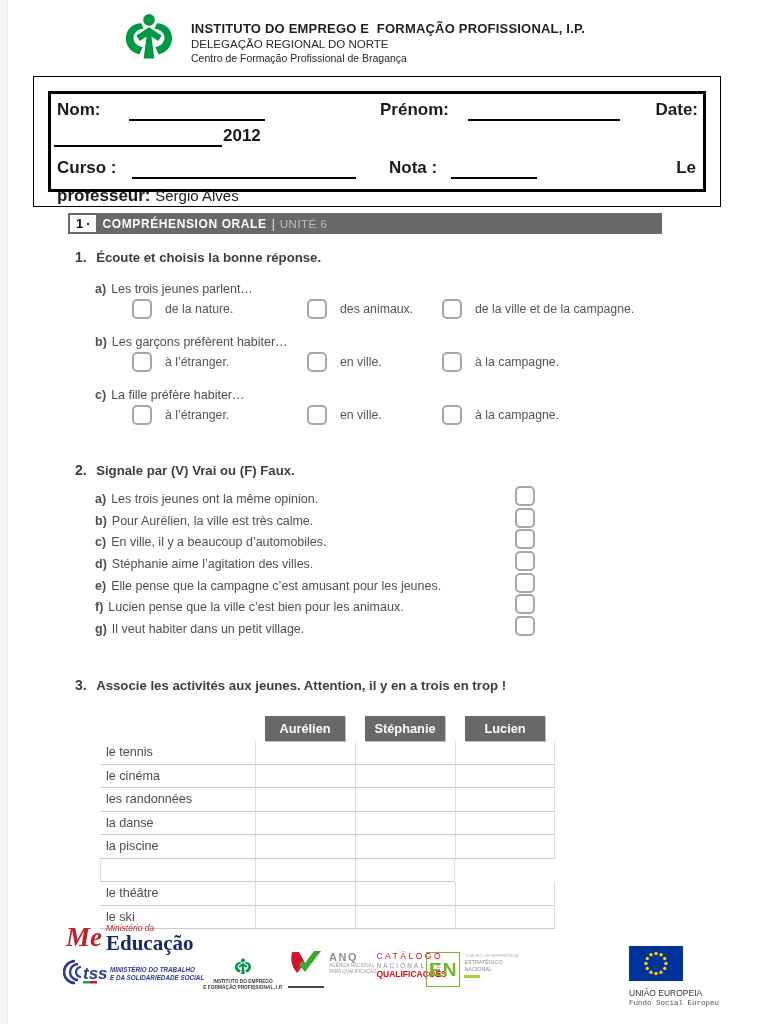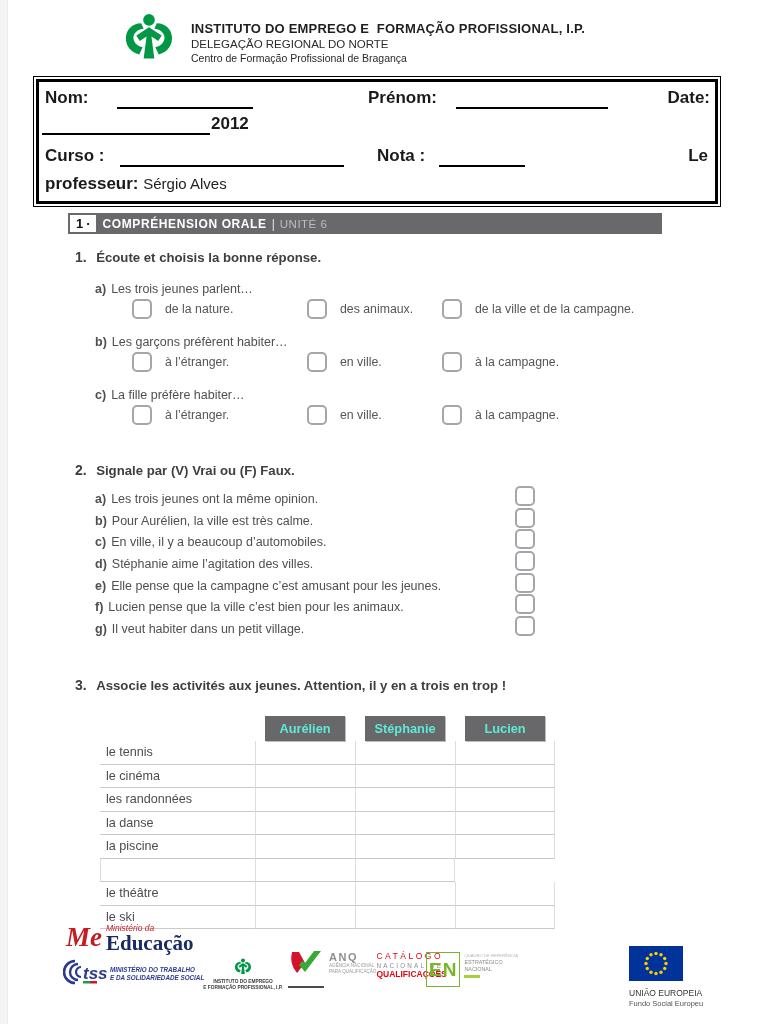--- a/index.html
+++ b/index.html
@@ -9,21 +9,21 @@
   .abs{position:absolute;}
 
   
   .org-header{position:absolute;left:112px;top:12px;display:flex;align-items:flex-start;}
   .org-text{margin-left:5px;padding-top:9px;line-height:1.25;}
   .org-l1{font-size:13px;font-weight:bold;color:#1f1f1f;letter-spacing:.2px;white-space:pre;}
   .org-l2{font-size:11.5px;color:#2a2a2a;}
   .org-l3{font-size:10.5px;color:#2a2a2a;}
 
   
-  .form-box{position:absolute;left:33px;top:76px;width:688px;height:131px;border:1.5px solid #000;padding:2px;box-sizing:border-box;}
+  .form-box{position:absolute;left:33px;top:76px;width:688px;height:131px;border:1.5px solid #000;padding:14px;box-sizing:border-box;}
   .form-inner{position:relative;width:100%;height:100%;border:3px solid #000;box-sizing:border-box;font-size:17px;font-weight:bold;}
   .frow{position:absolute;white-space:nowrap;}
   .blank{position:absolute;height:0;border-bottom:2.5px solid #000;}
   .plain{font-weight:normal;font-size:15px;color:#222;}
 
   
   .section-bar{position:absolute;left:68px;top:213px;width:594px;height:21px;background:#69696c;display:flex;align-items:center;}
   .sec-numbox{background:#fff;height:17px;margin-left:2px;padding:0 5px 0 6px;display:flex;align-items:center;}
   .sec-num{font-size:13px;font-weight:bold;color:#111;}
   .sec-dot{font-size:13px;font-weight:bold;color:#111;margin-left:3px;}
@@ -43,21 +43,21 @@
   .q1-item{position:absolute;left:20px;white-space:nowrap;}
   .q1-opts{position:absolute;left:20px;width:620px;height:22px;}
 
   .q2-block{position:absolute;left:75px;top:461px;width:470px;}
   .q2-row{position:absolute;left:20px;width:450px;height:21px;white-space:nowrap;}
   .q2cb{left:420px;top:-3px;}
 
   .q3-block{position:absolute;left:75px;top:676px;width:640px;}
   .q3-table{position:absolute;left:25px;top:40px;width:455px;}
   .q3-head{display:grid;grid-template-columns:155px 100px 100px 100px;height:25px;}
-  .hcell{background:#68686b;color:#5eead4;font-weight:bold;font-size:12.8px;display:flex;align-items:center;justify-content:center;margin:0 10px;box-shadow:1px 1px 0 #bbb;}
+  .hcell{background:#68686b;color:#ffffff;font-weight:bold;font-size:12.8px;display:flex;align-items:center;justify-content:center;margin:0 10px;box-shadow:1px 1px 0 #bbb;}
   .q3-row{display:grid;grid-template-columns:155px 100px 100px 100px;height:23.5px;}
   .rlabel{font-size:12.6px;color:#4c4c50;display:flex;align-items:center;padding-left:6px;border-bottom:1px solid #cacaca;}
   .cell{border-bottom:1px solid #cacaca;border-left:1px solid #dedede;}
   .cell:last-child{border-right:1px solid #dedede;}
 
   
   .flogo{position:absolute;}
   .edu-glyph{font-family:"Liberation Serif",serif;font-style:italic;font-weight:bold;font-size:27px;color:#c41e25;line-height:1;}
   .edu-top{font-size:8.5px;color:#c41e25;font-style:italic;line-height:1;}
   .edu-main{font-family:"Liberation Serif",serif;font-size:21px;font-weight:bold;color:#1b2a63;line-height:1;}
@@ -70,21 +70,21 @@
   .cat3{font-size:8.5px;font-weight:bold;color:#e30613;line-height:1.25;}
   .en-acr{font-size:19px;font-weight:bold;color:#76b82a;line-height:1;letter-spacing:1px;}
   .en-l1{font-size:4.2px;color:#b5b5b5;line-height:1.4;}
   .en-l2{font-size:5.4px;color:#8a8a8a;line-height:1.4;}
   .en-bar{width:16px;height:3px;background:#a6ce39;margin-top:1px;}
   .poph-acr{font-size:16px;font-weight:900;letter-spacing:4px;color:#161616;line-height:1;position:relative;z-index:1;}
   .poph-blob{position:absolute;left:18px;top:-2px;width:34px;height:20px;background:#cfe0b0;border-radius:50% 40% 55% 45%;z-index:0;}
   .poph-sub{font-size:4.6px;color:#777;margin-top:4px;}
   .poph-sub b{font-size:5.6px;color:#111;}
   .eu-l1{font-size:8.5px;color:#333;margin-top:3px;line-height:1.3;}
-  .eu-l2{font-size:7.5px;color:#555;line-height:1.2;}
+  .eu-l2{font-size:7.5px;color:#555;line-height:1.2;font-family:Liberation Mono, monospace;}
 </style>
 </head>
 <body>
 
 <div class="page">
   <div class="scan-edge"></div>
 
   <div class="org-header">
     <span>
       <svg width="74" height="50" viewBox="0 0 76 50">

